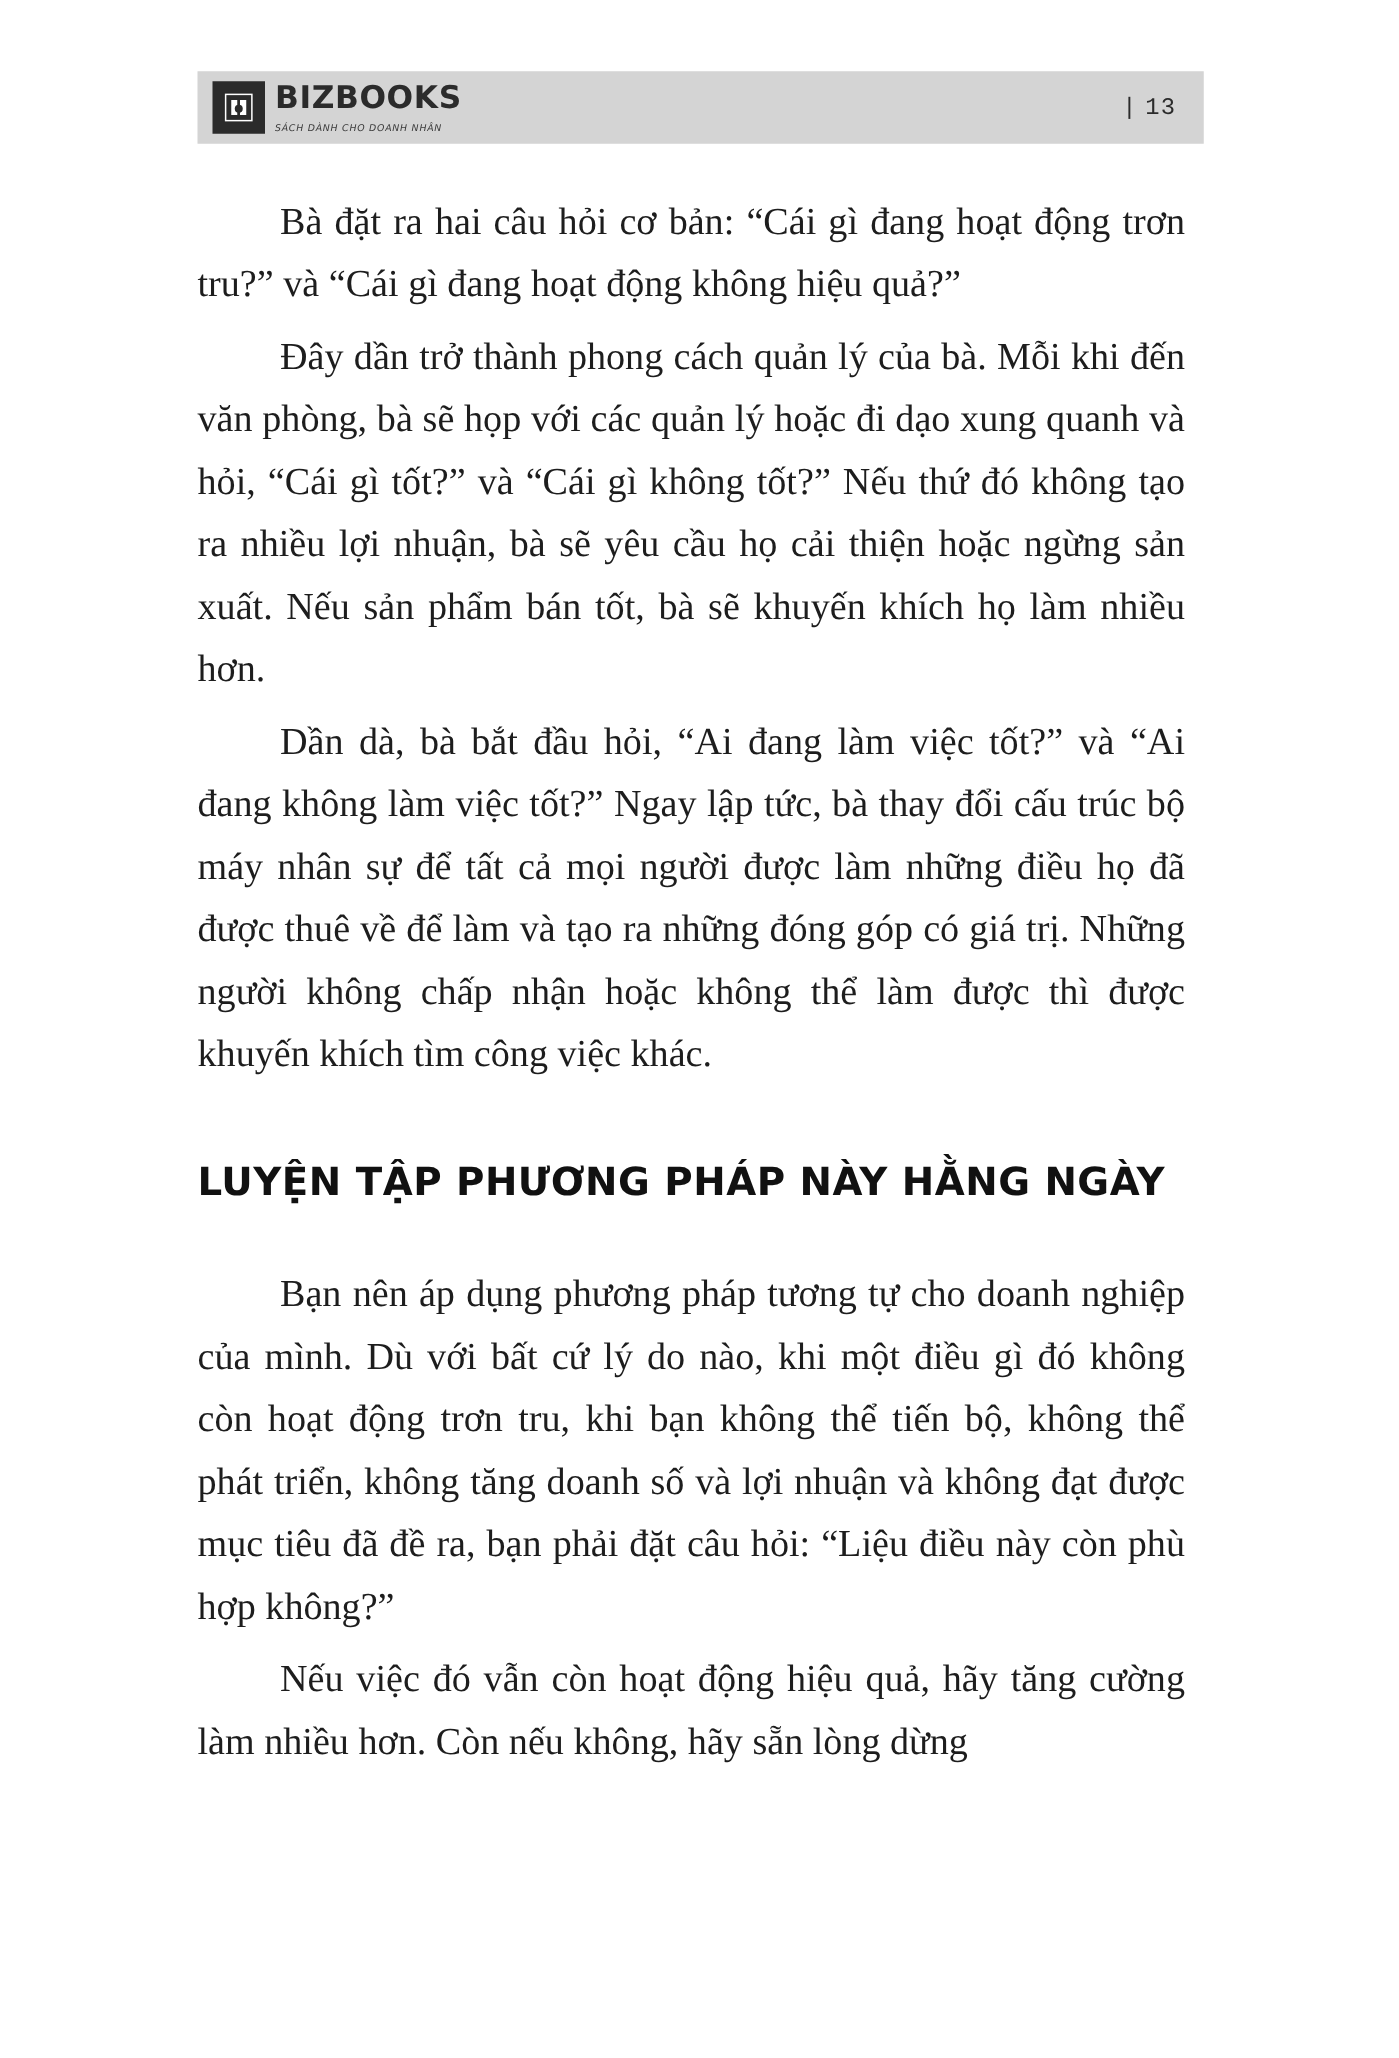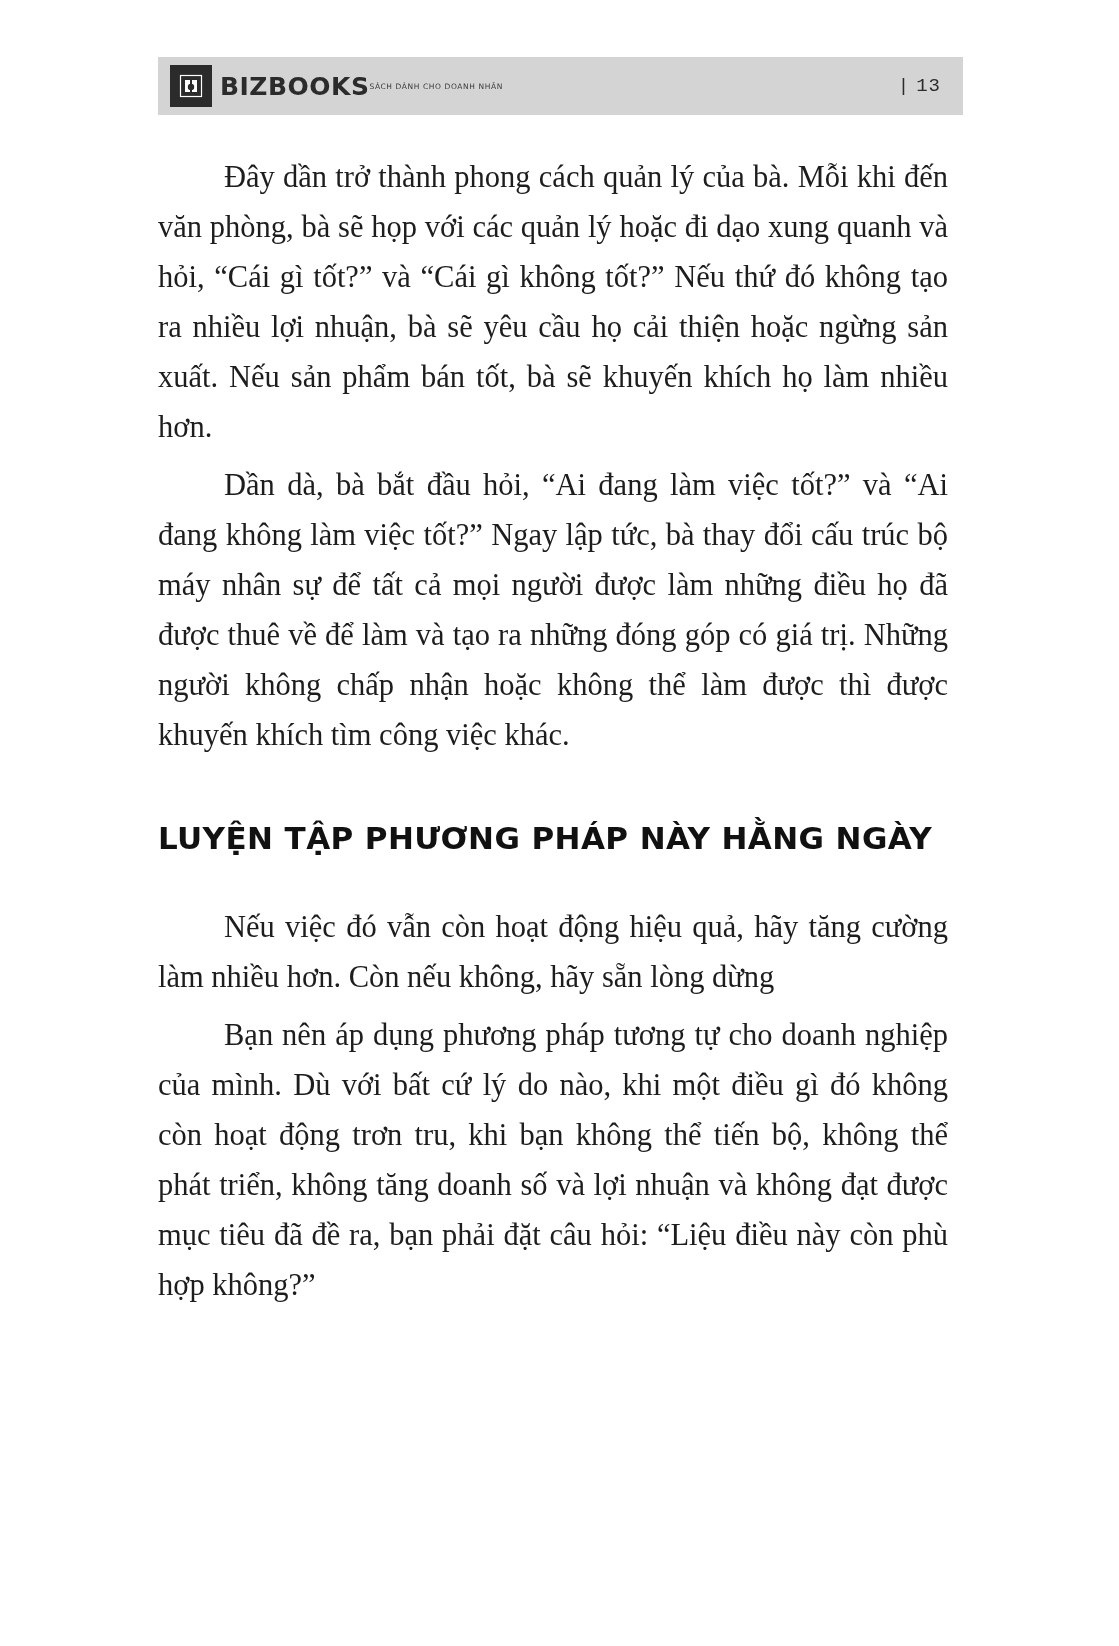--- a/index.html
+++ b/index.html
@@ -48,37 +48,38 @@
     background: #2b2b2b;
     display: flex;
     align-items: center;
     justify-content: center;
     flex: none;
   }
   .logo-mark svg { display: block; }
 
   .logo-text {
     display: flex;
-    flex-direction: row;
+    flex-direction: column;
     justify-content: flex-end;
     line-height: 1;
   }
   .logo-name {
     font-family: "DejaVu Sans", sans-serif;
     font-weight: bold;
     font-size: 25px;
     letter-spacing: 0.5px;
     color: #2b2b2b;
   }
   .logo-tag {
     font-family: "DejaVu Sans", sans-serif;
     font-size: 7.5px;
     letter-spacing: 0.6px;
     color: #3a3a3a;
     margin-top: 9px;
+    font-style: italic;
   }
 
   .folio {
     margin-right: 22px;
     font-family: Liberation Mono, monospace;
     font-size: 19px;
     color: #2b2b2b;
     letter-spacing: 1px;
   }
   .folio .bar {
@@ -137,22 +138,23 @@
         <span class="logo-tag">SÁCH DÀNH CHO DOANH NHÂN</span>
       </span>
     </div>
 
     <div class="folio">
       <span class="bar">|</span><span>13</span>
     </div>
   </div>
 
   <div class="content">
+    <p class="para">Bà đặt ra hai câu hỏi cơ bản: “Cái gì đang hoạt động trơn tru?” và “Cái gì đang hoạt động không hiệu quả?”</p>
     <p class="para">Đây dần trở thành phong cách quản lý của bà. Mỗi khi đến văn phòng, bà sẽ họp với các quản lý hoặc đi dạo xung quanh và hỏi, “Cái gì tốt?” và “Cái gì không tốt?” Nếu thứ đó không tạo ra nhiều lợi nhuận, bà sẽ yêu cầu họ cải thiện hoặc ngừng sản xuất. Nếu sản phẩm bán tốt, bà sẽ khuyến khích họ làm nhiều hơn.</p>
     <p class="para">Dần dà, bà bắt đầu hỏi, “Ai đang làm việc tốt?” và “Ai đang không làm việc tốt?” Ngay lập tức, bà thay đổi cấu trúc bộ máy nhân sự để tất cả mọi người được làm những điều họ đã được thuê về để làm và tạo ra những đóng góp có giá trị. Những người không chấp nhận hoặc không thể làm được thì được khuyến khích tìm công việc khác.</p>
 
     <h2 class="section-heading">LUYỆN TẬP PHƯƠNG PHÁP NÀY HẰNG NGÀY</h2>
 
+    <p class="para">Bạn nên áp dụng phương pháp tương tự cho doanh nghiệp của mình. Dù với bất cứ lý do nào, khi một điều gì đó không còn hoạt động trơn tru, khi bạn không thể tiến bộ, không thể phát triển, không tăng doanh số và lợi nhuận và không đạt được mục tiêu đã đề ra, bạn phải đặt câu hỏi: “Liệu điều này còn phù hợp không?”</p>
     <p class="para">Nếu việc đó vẫn còn hoạt động hiệu quả, hãy tăng cường làm nhiều hơn. Còn nếu không, hãy sẵn lòng dừng</p>
-    <p class="para">Bạn nên áp dụng phương pháp tương tự cho doanh nghiệp của mình. Dù với bất cứ lý do nào, khi một điều gì đó không còn hoạt động trơn tru, khi bạn không thể tiến bộ, không thể phát triển, không tăng doanh số và lợi nhuận và không đạt được mục tiêu đã đề ra, bạn phải đặt câu hỏi: “Liệu điều này còn phù hợp không?”</p>
   </div>
 
 </div>
 
 </body></html>

